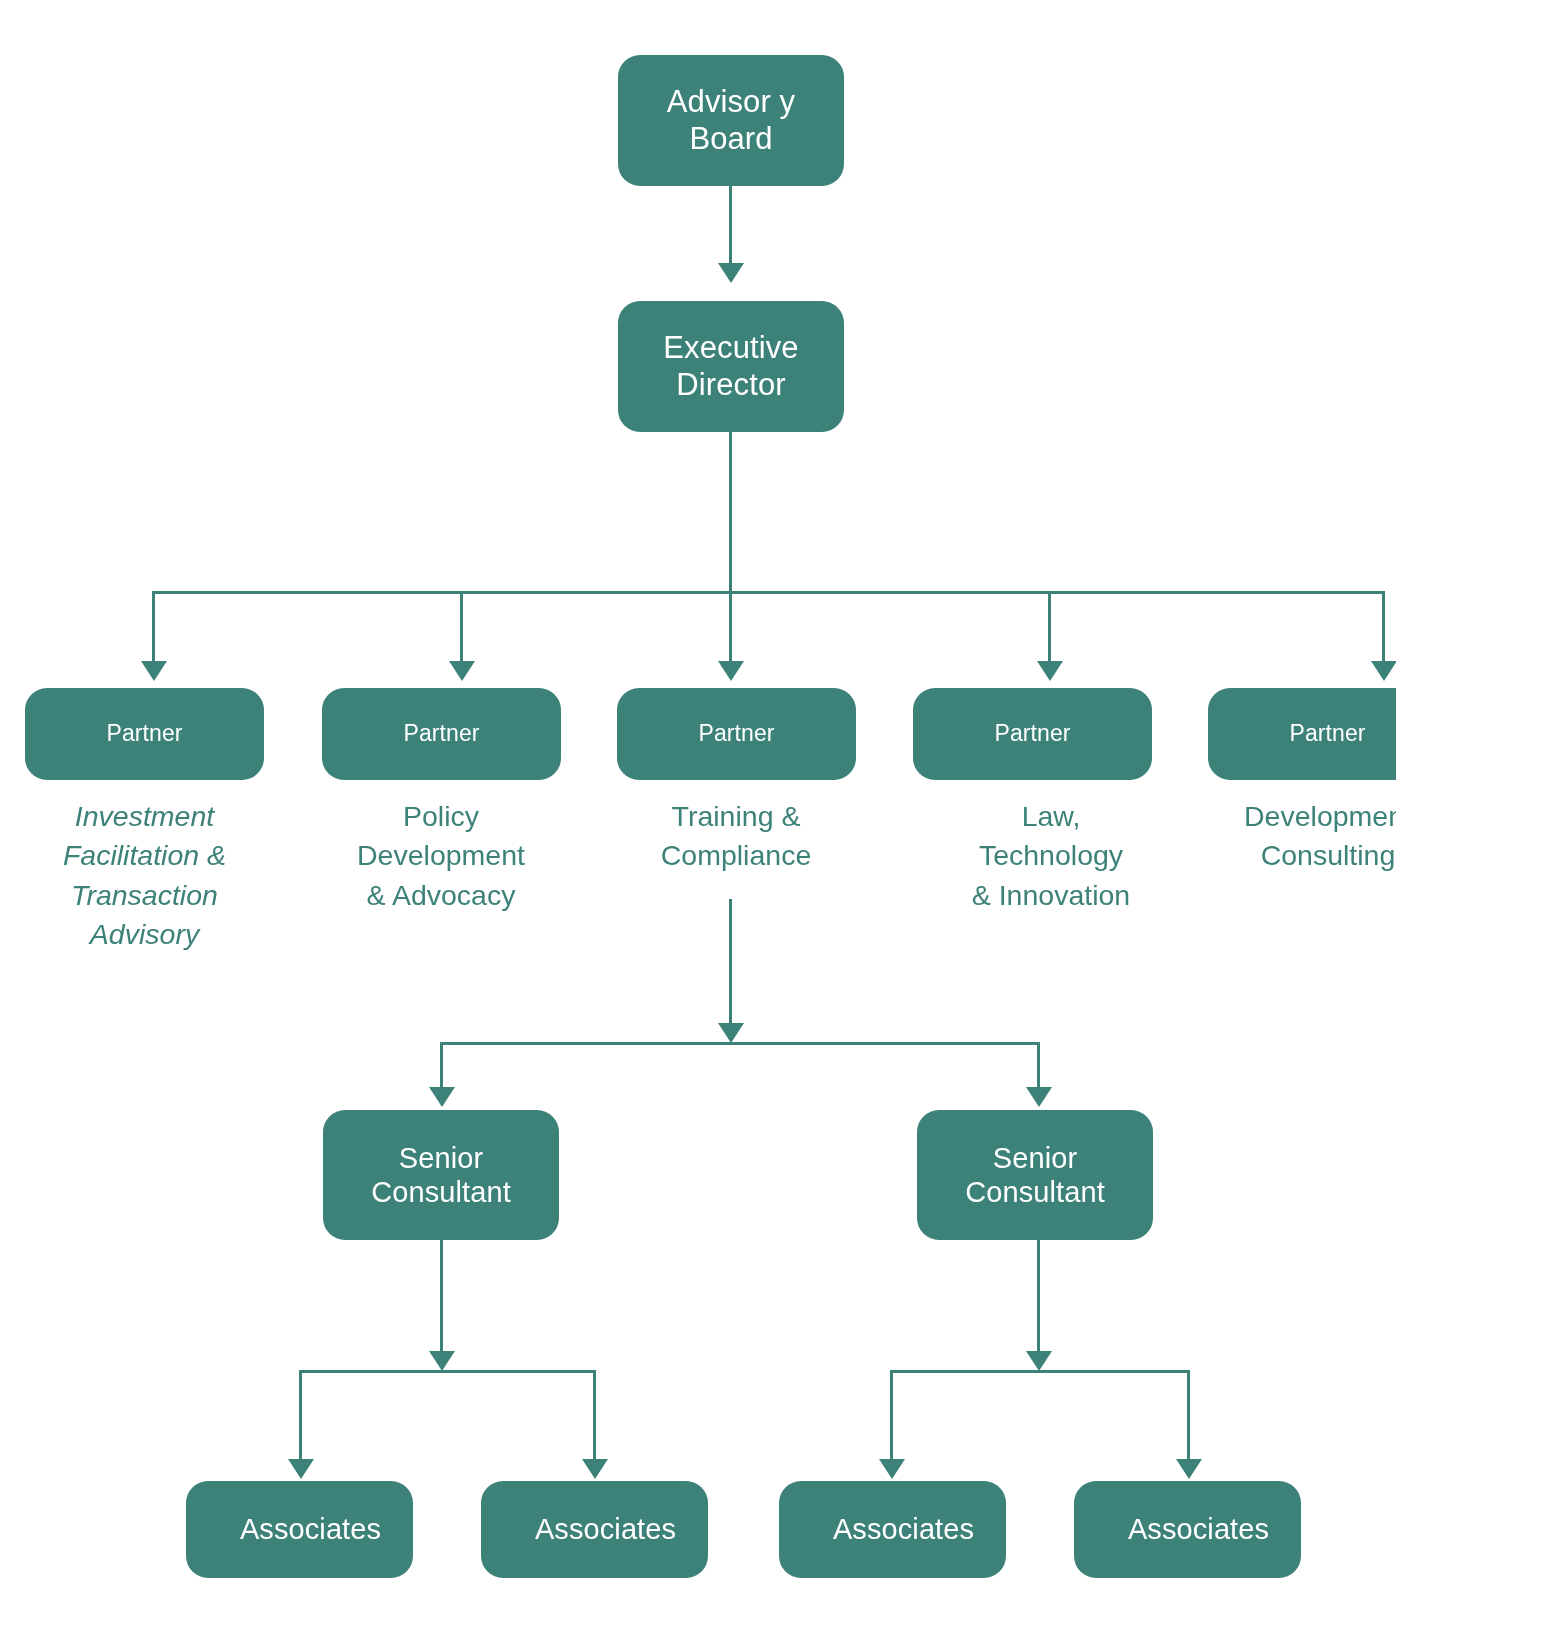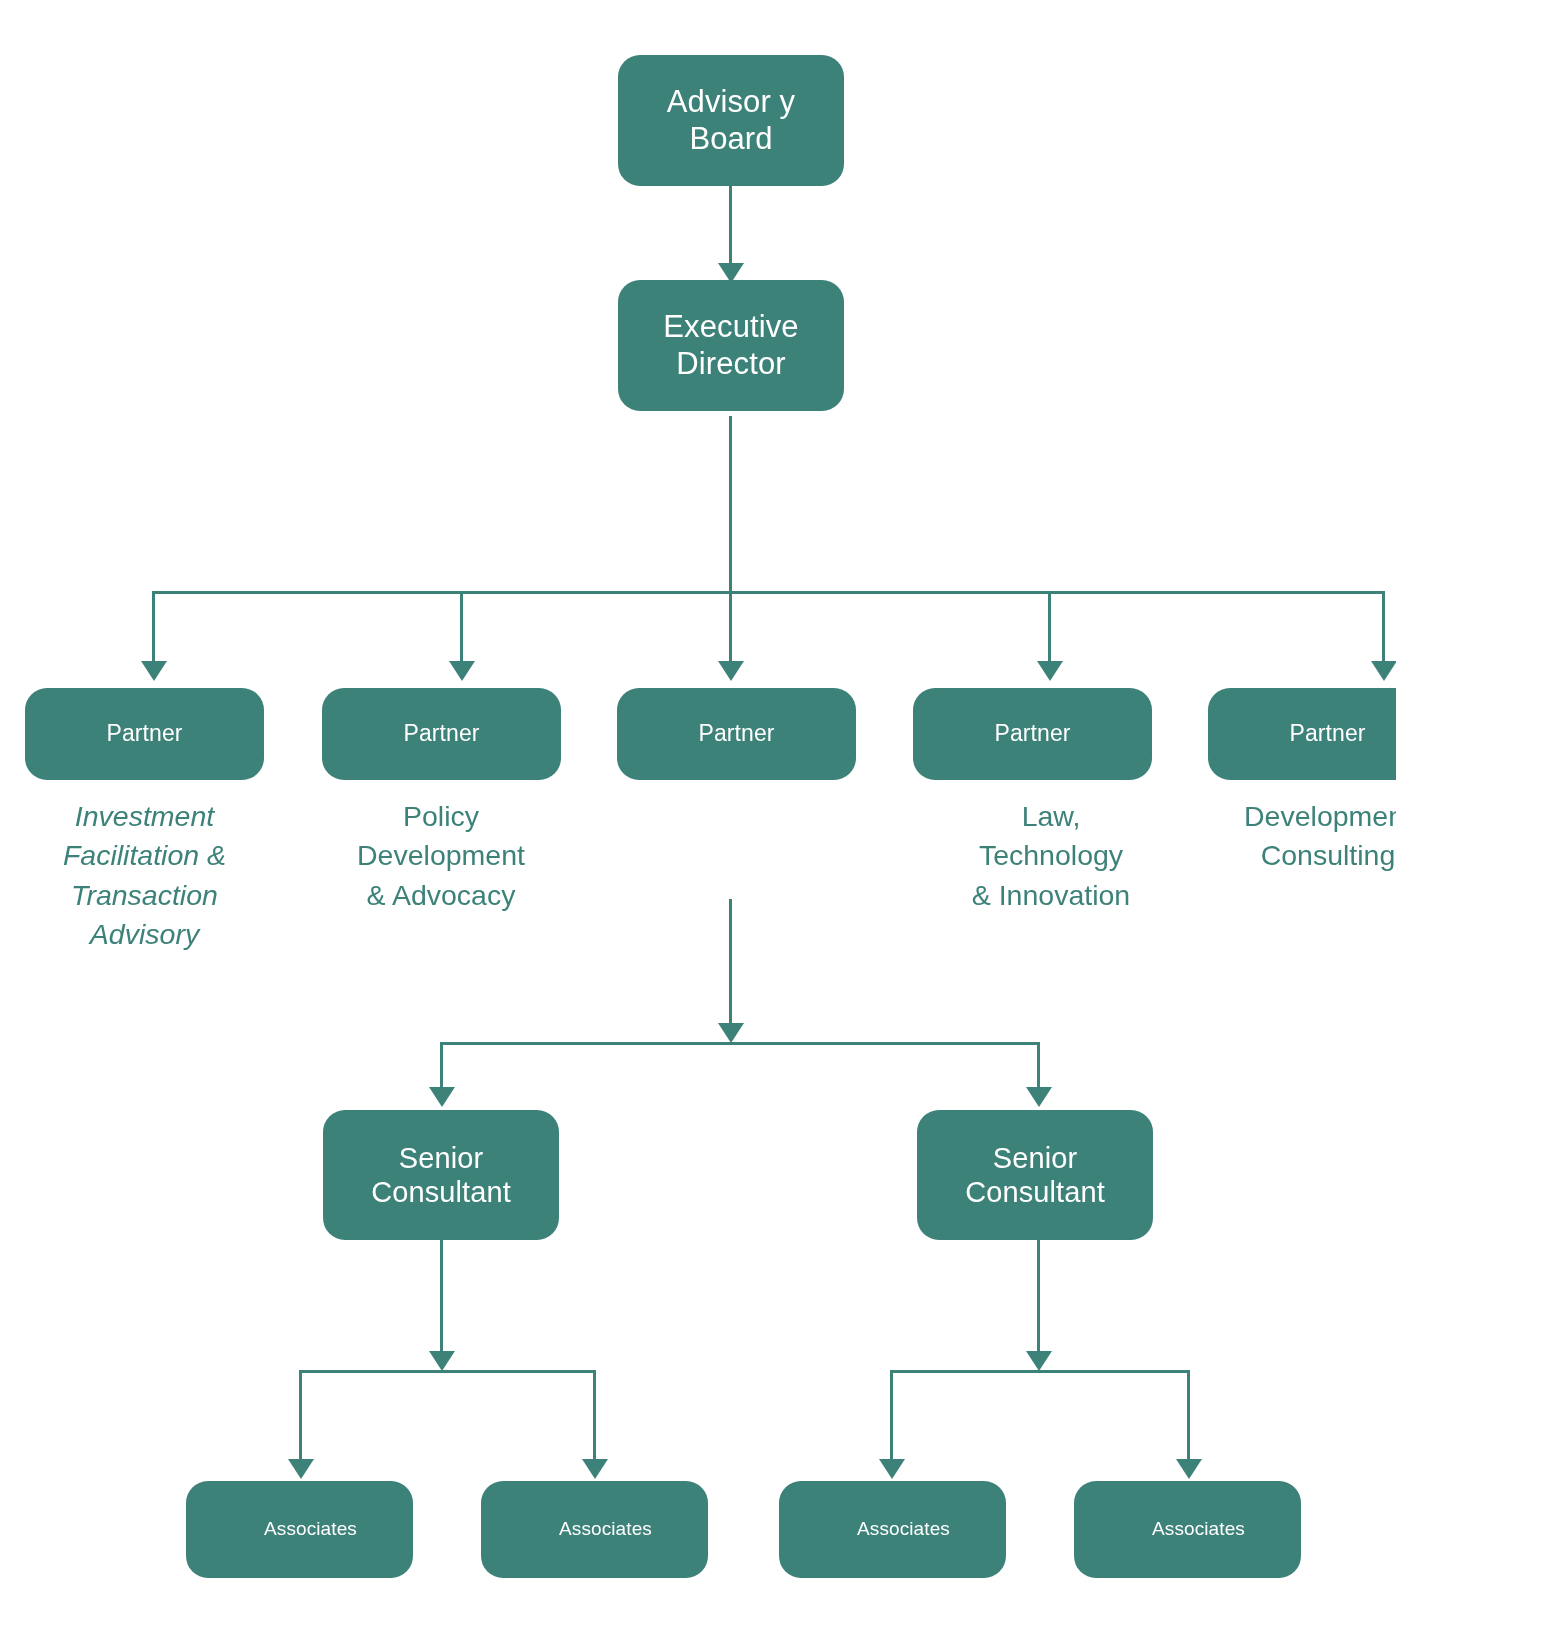--- a/index.html
+++ b/index.html
@@ -36,21 +36,21 @@
   .node-label {
     display: block;
     white-space: pre-line;
     padding: 0 6px;
   }
 
   .node.top-level     { font-size: 31px; }
   .node.exec-level    { font-size: 31px; }
   .node.partner-level { font-size: 23px; }
   .node.senior-level  { font-size: 29px; }
-  .node.assoc-level   { font-size: 19px; padding-left: 22px; }
+  .node.assoc-level   { font-size: 29px; padding-left: 22px; }
 
   
   .caption {
     position: absolute;
     color: #3d8279;
     font-size: 28.5px;
     line-height: 1.38;
     text-align: center;
     white-space: pre-line;
     z-index: 3;
@@ -87,21 +87,21 @@
 <div id="chart-root">
 
   <div class="node top-level" style="left:618px; top:55px; width:226px; height:131px;">
     <span class="node-label">Advisor y
 Board</span>
   </div>
 
   <div class="v-line" style="left:729px; top:186px; height:78px;"></div>
   <div class="arrow-head" style="left:718px; top:263px;"></div>
 
-  <div class="node exec-level" style="left:618px; top:280px; width:226px; height:131px;">
+  <div class="node exec-level" style="left:618px; top:301px; width:226px; height:131px;">
     <span class="node-label">Executive
 Director</span>
   </div>
 
   <div class="v-line" style="left:729px; top:416px; height:178px;"></div>
 
   <div class="h-line" style="left:152px; top:591px; width:1233px;"></div>
 
   <div class="v-line" style="left:152px; top:591px; height:71px;"></div>
   <div class="arrow-head" style="left:141px; top:661px;"></div>
@@ -129,20 +129,22 @@
   <div class="node partner-level" style="left:322px; top:688px; width:239px; height:92px;">
     <span class="node-label">Partner</span>
   </div>
   <div class="caption" style="left:316px; top:797px; width:250px;">Policy
 Development
 &amp; Advocacy</div>
 
   <div class="node partner-level" style="left:617px; top:688px; width:239px; height:92px;">
     <span class="node-label">Partner</span>
   </div>
+  <div class="caption" style="left:611px; top:797px; width:250px;">Training &amp;
+Compliance</div>
 
   <div class="node partner-level" style="left:913px; top:688px; width:239px; height:92px;">
     <span class="node-label">Partner</span>
   </div>
   <div class="caption" style="left:926px; top:797px; width:250px;">Law,
 Technology
 &amp; Innovation</div>
 
   <div class="node partner-level" style="left:1208px; top:688px; width:239px; height:92px;">
     <span class="node-label">Partner</span>

